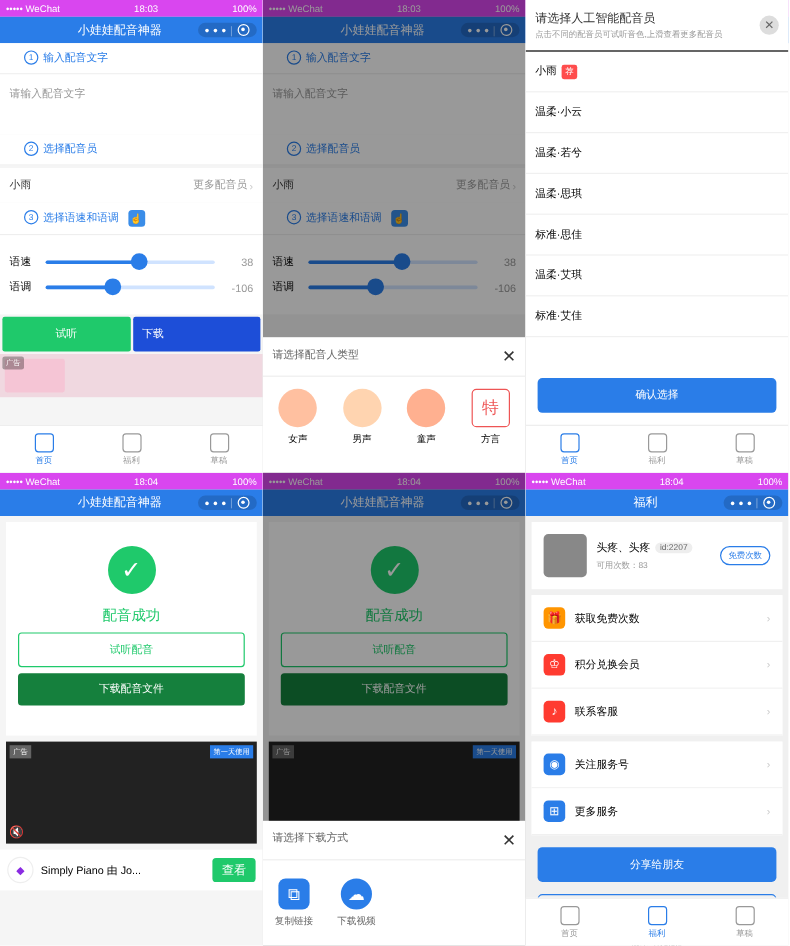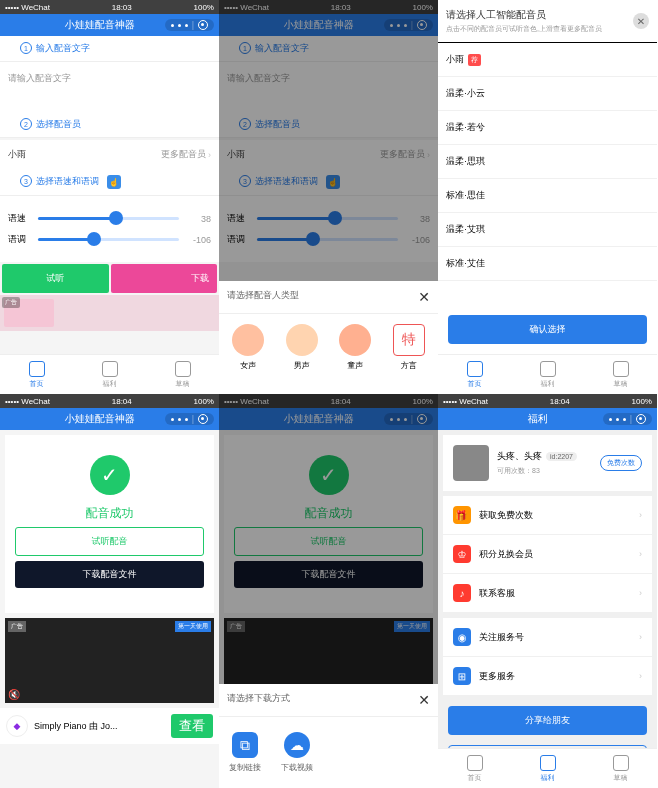--- a/index.html
+++ b/index.html
@@ -1,18 +1,18 @@
 <!DOCTYPE html>
 <html><head>
 <meta charset="utf-8">
 <style>
 *{margin:0;padding:0;box-sizing:border-box;font-family:-apple-system,sans-serif}
 body{background:#fff;width:658px;height:788px;display:flex;flex-wrap:wrap}
 .screen{width:219px;height:394px;position:relative;background:#f5f5f5;overflow:hidden;font-size:9px}
-.status{background:#404040;color:#fff;display:flex;justify-content:space-between;padding:2px 5px;font-size:8px;height:14px;align-items:center}
+.status{background:#d946ef;color:#fff;display:flex;justify-content:space-between;padding:2px 5px;font-size:8px;height:14px;align-items:center}
 .header{background:#2a7de8;color:#fff;display:flex;justify-content:space-between;align-items:center;padding:3px 5px;height:22px}
 .header-title{font-size:10px;flex:1;text-align:center}
 .pill{background:rgba(0,0,0,0.15);border-radius:10px;padding:1px 6px;display:flex;gap:4px;align-items:center}
 .dot{width:3px;height:3px;background:#fff;border-radius:50%}
 .target{width:10px;height:10px;border:1.5px solid #fff;border-radius:50%;position:relative}
 .target:after{content:'';position:absolute;width:3px;height:3px;background:#fff;border-radius:50%;top:2px;left:2px}
 .section-h{background:#fff;padding:6px 20px;color:#2a7de8;display:flex;align-items:flex-start;gap:4px;border-bottom:1px solid #eee}
 .num-circle{width:12px;height:12px;border:1px solid #2a7de8;border-radius:50%;display:flex;align-items:center;justify-content:center;font-size:7px}
 .textarea{background:#fff;padding:10px 8px;color:#999;min-height:50px}
 .row{background:#fff;padding:8px;display:flex;justify-content:space-between;align-items:center;margin-top:2px;color:#333}
@@ -20,21 +20,21 @@
 .chev{color:#ccc}
 .slider-area{background:#fff;padding:8px}
 .slider-row{display:flex;align-items:center;gap:8px;margin:8px 0}
 .slider-label{width:22px}
 .slider-track{flex:1;height:3px;background:#d0e3ff;border-radius:2px;position:relative}
 .slider-fill{height:100%;background:#2a7de8;border-radius:2px}
 .slider-thumb{width:14px;height:14px;background:#2a7de8;border-radius:50%;position:absolute;top:-6px;transform:translateX(-50%)}
 .slider-val{width:24px;text-align:right;color:#999}
 .btns{display:flex;gap:2px;padding:2px}
 .btn-g{flex:1;background:#1fc96b;color:#fff;text-align:center;padding:8px;border-radius:2px}
-.btn-p{flex:1;background:#ec4899;color:#fff;text-align:right;padding:8px;border-radius:2px}
+.btn-p{flex:1;background:#1d4ed8;color:#fff;text-align:left;padding:8px;border-radius:2px}
 .ad{background:#f0d8e0;height:36px;display:flex;align-items:center;padding:4px;position:relative}
 .ad-badge{position:absolute;top:2px;left:2px;background:rgba(0,0,0,0.3);color:#fff;font-size:6px;padding:1px 3px;border-radius:2px}
 .tabbar{position:absolute;bottom:0;left:0;right:0;background:#fff;display:flex;border-top:1px solid #eee;height:40px}
 .tab{flex:1;display:flex;flex-direction:column;align-items:center;justify-content:center;gap:2px;color:#999;font-size:7px}
 .tab.active{color:#2a7de8}
 .tab-icon{width:16px;height:16px;border:1.5px solid currentColor;border-radius:3px}
 .overlay{position:absolute;top:0;left:0;right:0;bottom:0;background:rgba(0,0,0,0.4)}
 .sheet{position:absolute;bottom:0;left:0;right:0;background:#fff}
 .sheet-h{display:flex;justify-content:space-between;padding:8px;border-bottom:1px solid #eee;color:#666}
 .close-x{font-size:14px;color:#333}
@@ -48,28 +48,28 @@
 .modal-sub{color:#999;font-size:7px;margin-top:2px}
 .close-c{width:16px;height:16px;background:#ddd;border-radius:50%;display:flex;align-items:center;justify-content:center;font-size:10px;color:#666}
 .voice-list{flex:1;overflow:auto}
 .voice-row{padding:10px 8px;border-bottom:1px solid #f0f0f0;display:flex;align-items:center;gap:4px}
 .badge-r{background:#ff4d4d;color:#fff;font-size:7px;padding:1px 3px;border-radius:2px}
 .confirm-btn{margin:10px;background:#2a7de8;color:#fff;text-align:center;padding:8px;border-radius:4px}
 .success-area{background:#fff;padding:20px 10px;text-align:center;margin:5px}
 .check{width:40px;height:40px;background:#1fc96b;border-radius:50%;margin:0 auto 10px;display:flex;align-items:center;justify-content:center;color:#fff;font-size:20px}
 .success-txt{color:#1fc96b;font-size:12px;margin-bottom:4px}
 .btn-outline{border:1px solid #1fc96b;color:#1fc96b;padding:7px;border-radius:3px;margin:5px 0}
-.btn-solid{background:#0f172a;color:#fff;padding:7px;border-radius:3px;margin:5px 0}
+.btn-solid{background:#15803d;color:#fff;padding:7px;border-radius:3px;margin:5px 0}
 .video-ad{margin:5px;background:#222;height:85px;position:relative}
 .video-tag{position:absolute;top:3px;left:3px;background:rgba(255,255,255,0.3);color:#fff;font-size:6px;padding:1px 3px}
 .video-tag-r{position:absolute;top:3px;right:3px;background:#2a7de8;color:#fff;font-size:6px;padding:1px 3px}
 .mute{position:absolute;bottom:3px;left:3px;color:#fff;font-size:10px}
 .app-row{display:flex;align-items:center;padding:6px;gap:6px;background:#fff}
 .app-icon{width:22px;height:22px;background:#fff;border-radius:50%;border:1px solid #eee;display:flex;align-items:center;justify-content:center;color:#8a2be2}
-.view-btn{background:#1fc96b;color:#fff;padding:3px 8px;border-radius:3px;font-size:13px;margin-left:auto}
+.view-btn{background:#1fc96b;color:#fff;padding:3px 8px;border-radius:3px;font-size:10px;margin-left:auto}
 .dl-grid{display:flex;padding:15px 10px;gap:20px}
 .dl-item{display:flex;flex-direction:column;align-items:center;gap:4px;font-size:8px;color:#666}
 .dl-icon{width:26px;height:26px;background:#2a7de8;border-radius:6px;display:flex;align-items:center;justify-content:center;color:#fff;font-size:14px}
 .profile{background:#fff;padding:10px;display:flex;gap:8px;align-items:center;margin:5px}
 .avatar{width:36px;height:36px;background:#888;border-radius:4px}
 .id-badge{background:#eee;color:#666;font-size:7px;padding:1px 4px;border-radius:6px}
 .free-btn{border:1px solid #2a7de8;color:#2a7de8;font-size:7px;padding:2px 6px;border-radius:8px;margin-left:auto}
 .menu-row{background:#fff;padding:10px;display:flex;align-items:center;gap:8px;border-bottom:1px solid #f0f0f0}
 .menu-icon{width:18px;height:18px;border-radius:4px;display:flex;align-items:center;justify-content:center;color:#fff;font-size:10px}
 .share-btn{margin:10px;background:#2a7de8;color:#fff;text-align:center;padding:8px;border-radius:4px}

